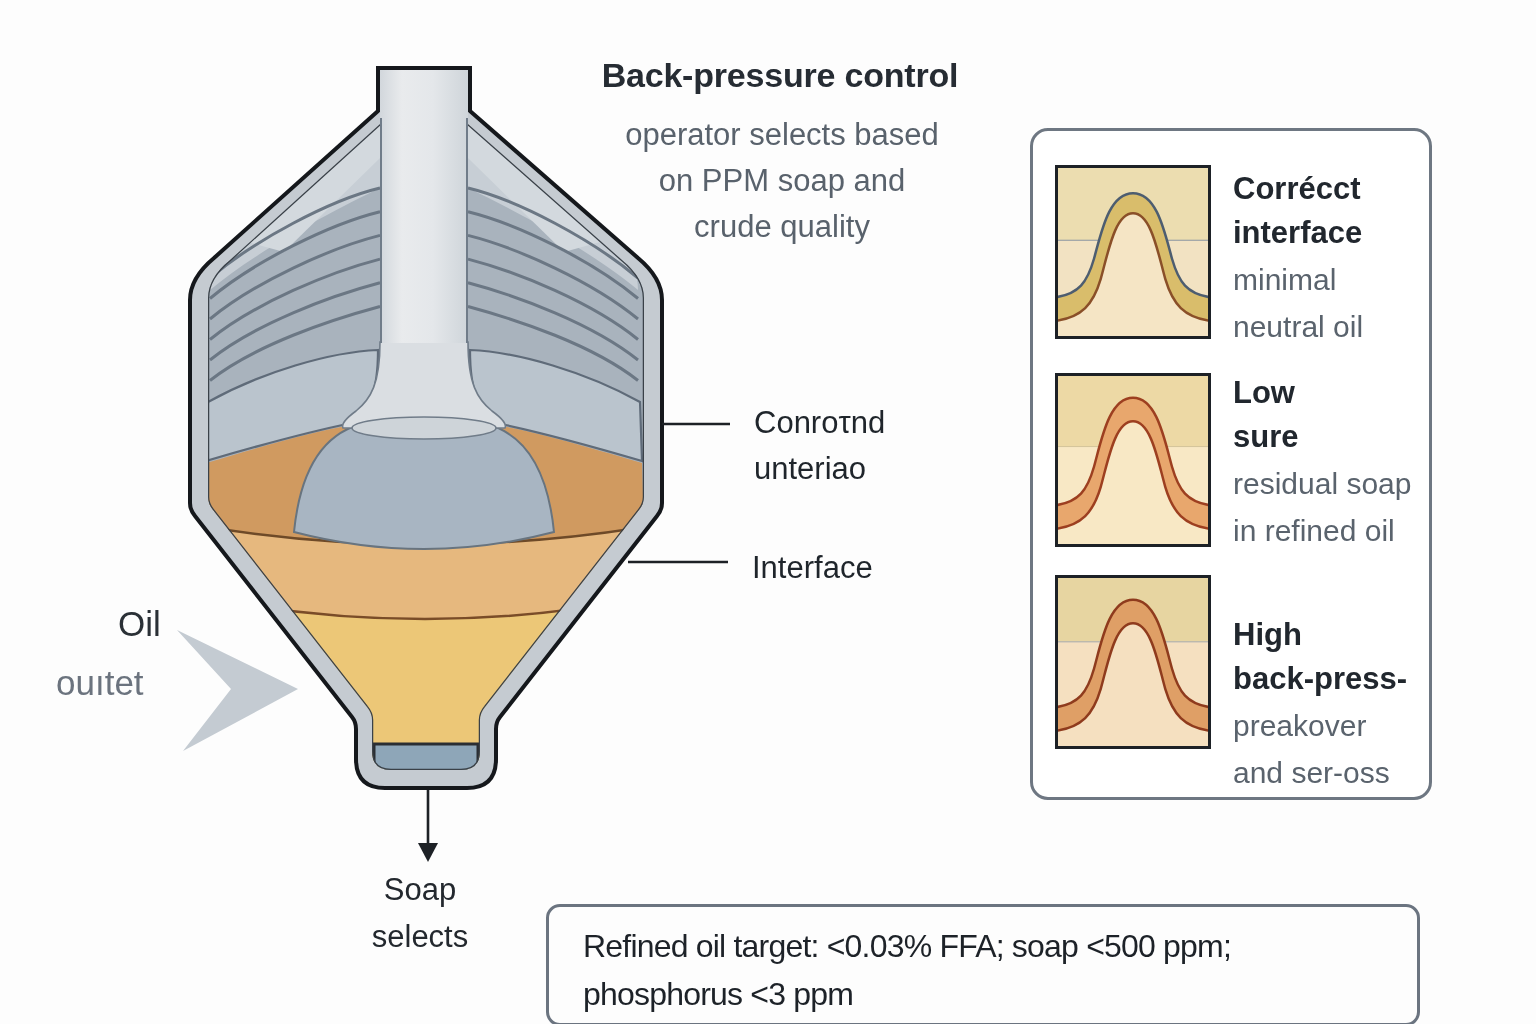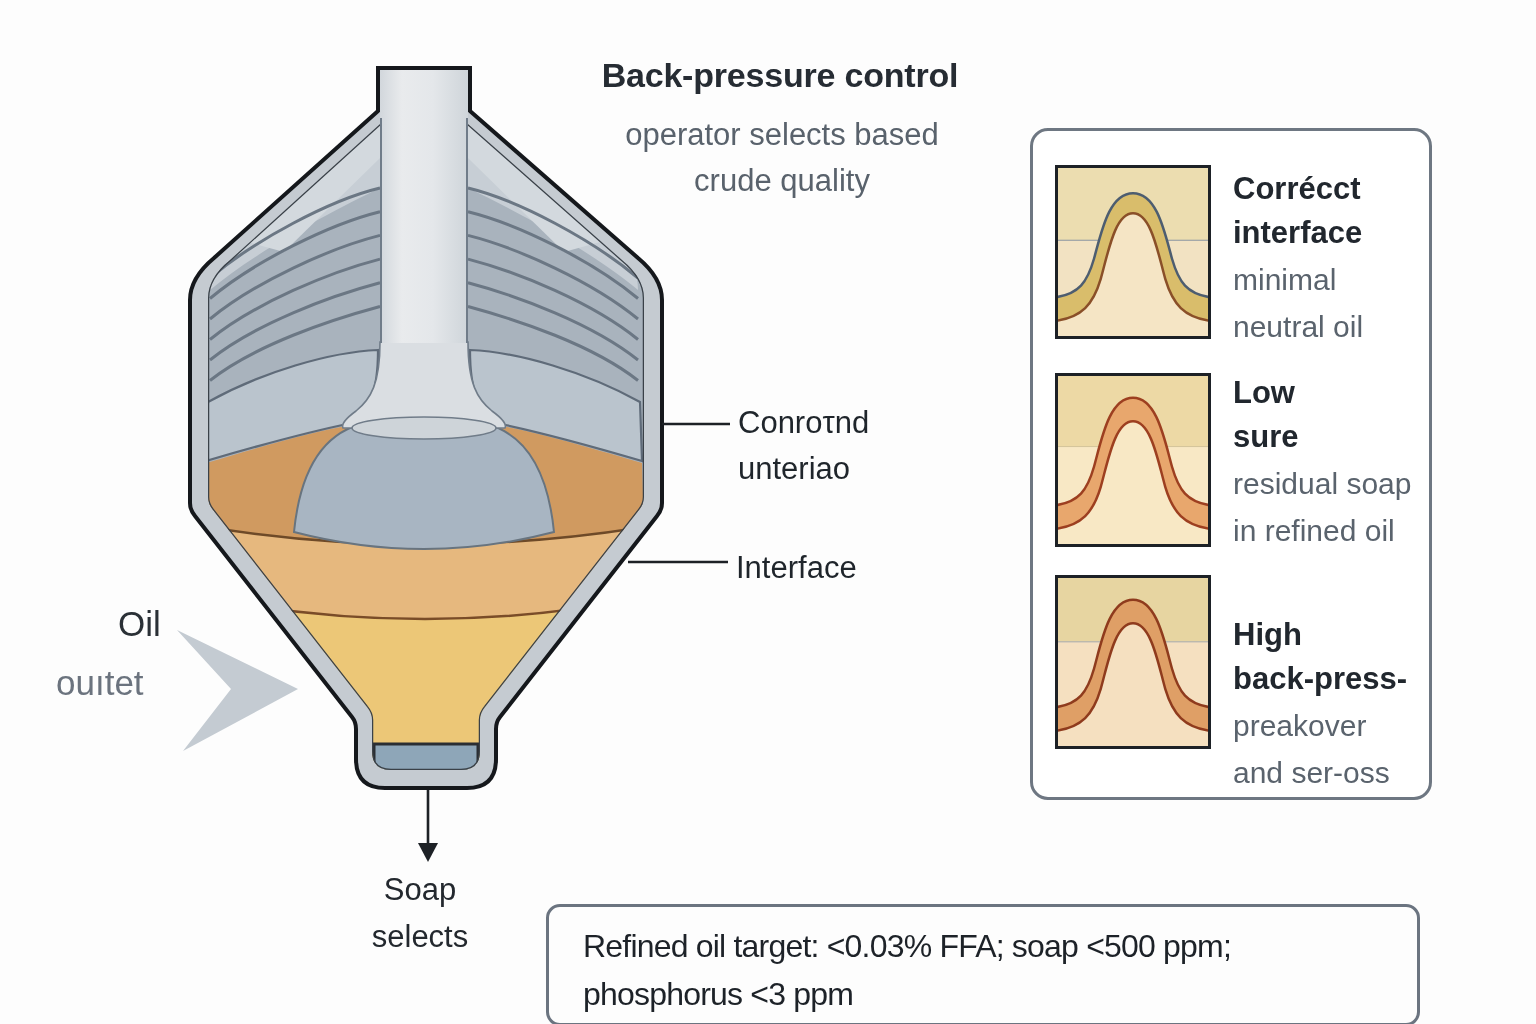--- a/index.html
+++ b/index.html
@@ -6,21 +6,21 @@
     font-family:"Liberation Sans","DejaVu Sans",sans-serif;}
   .abs{position:absolute;}
   #stage{position:relative;width:1536px;height:1024px;}
   svg{display:block;}
 
   .title{left:560px;top:56px;width:440px;text-align:center;font-size:34px;font-weight:600;
     color:#262c33;letter-spacing:-.2px;}
   .subtitle{left:558px;top:112px;width:448px;text-align:center;font-size:31px;font-weight:400;
     color:#59626c;line-height:46px;}
 
-  .lbl{font-size:31px;font-weight:500;color:#1f252b;line-height:46px;}
+  .lbl{font-size:31px;font-weight:500;color:#1f252b;line-height:46px;margin-left:16px;}
   .lbl-control{left:738px;top:400px;}
   .lbl-interface{left:736px;top:545px;}
   .oil-1{left:118px;top:604px;font-size:35px;font-weight:500;color:#2a3036;}
   .oil-2{left:56px;top:663px;font-size:35px;font-weight:500;color:#6b737e;}
   .soap{left:330px;top:866px;width:180px;text-align:center;font-size:31px;font-weight:500;
     color:#23282e;line-height:47px;}
 
   .panel{left:1030px;top:128px;width:402px;height:672px;background:#ffffff;
     border:3px solid #6e7782;border-radius:18px;box-sizing:border-box;}
   .thumb{position:absolute;left:22px;width:156px;height:174px;border:3px solid #1d2126;
@@ -108,20 +108,21 @@
 
     <g>
       <path d="M 428,790 V 845" stroke="#1d2126" stroke-width="2.6" fill="none"></path>
       <polygon points="418,843 438,843 428,862" fill="#1d2126"></polygon>
     </g>
   </svg>
 
   <div class="abs title">Back-pressure control</div>
   <div class="abs subtitle">
     <div>operator selects based</div>
+    <div>on PPM soap and</div>
     <div>crude quality</div>
   </div>
 
   <div class="abs lbl lbl-control">
     <div>Conroτnd</div>
     <div>unteriao</div>
   </div>
   <div class="abs lbl lbl-interface">Interface</div>
   <div class="abs oil-1">Oil</div>
   <div class="abs oil-2">ouıtet</div>

